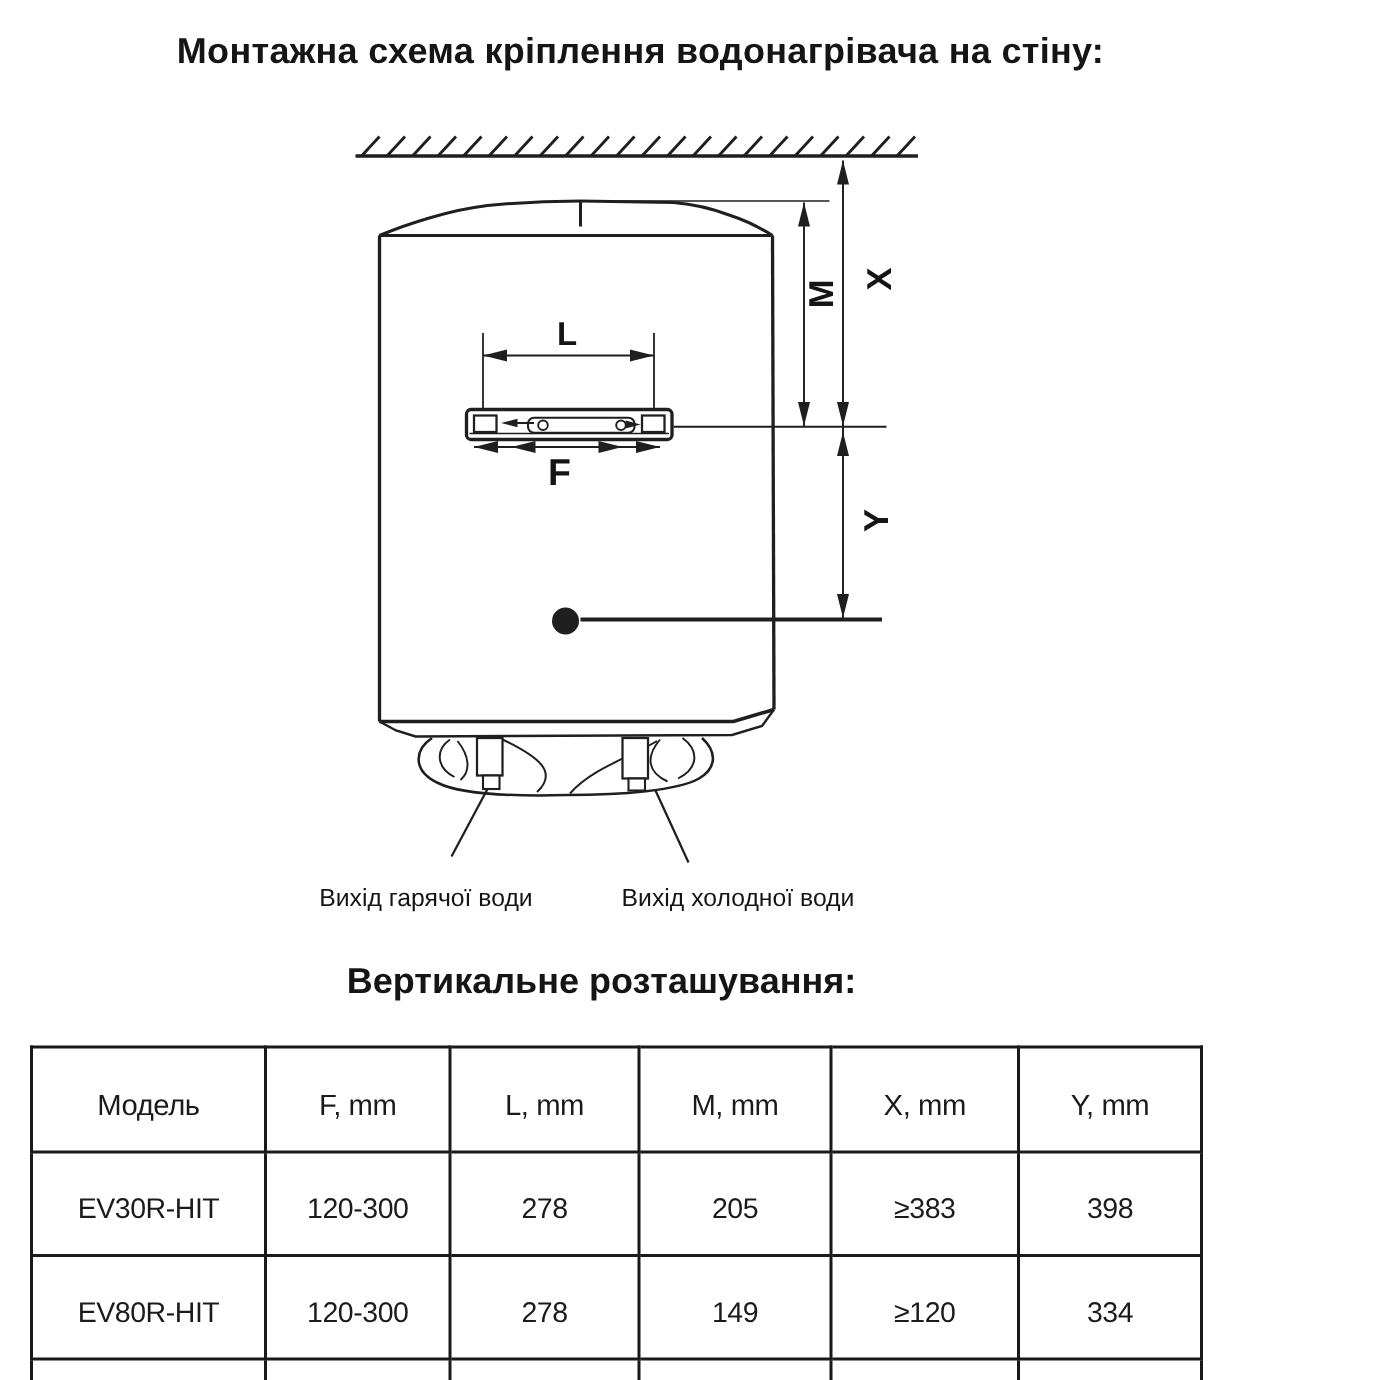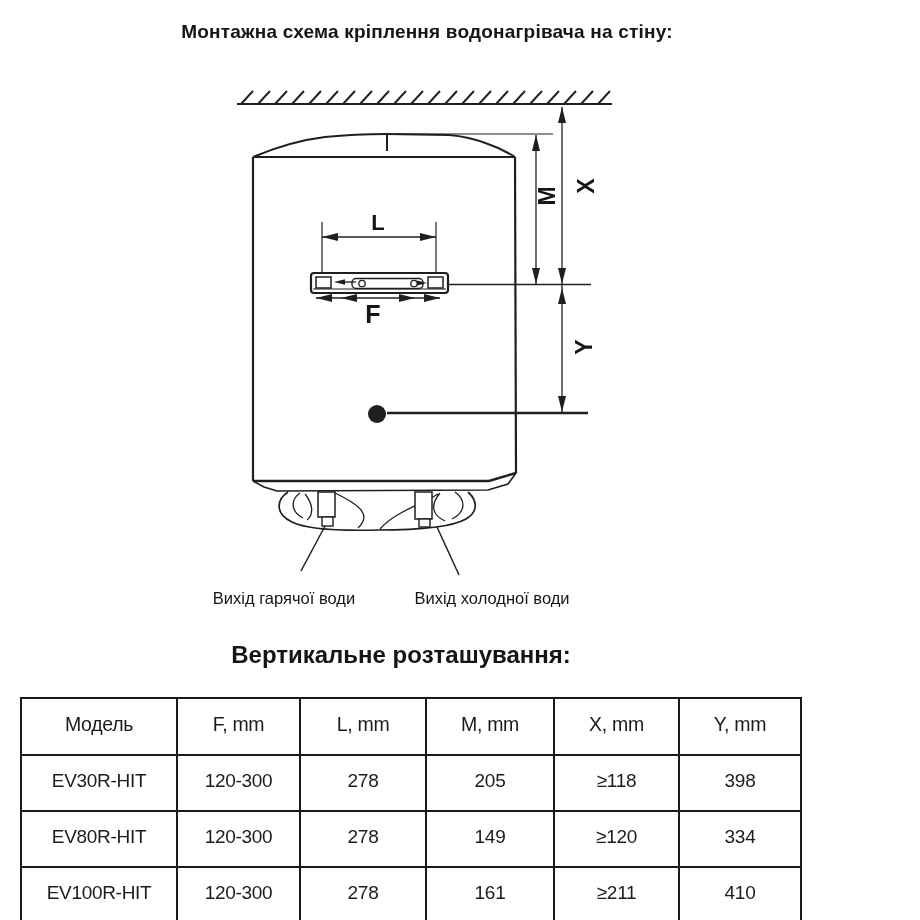--- a/index.html
+++ b/index.html
@@ -2,39 +2,39 @@
 <html><head>
 <meta charset="utf-8">
 <style>
   html,body{margin:0;padding:0;background:#ffffff;}
   .page{
     position:relative;width:920px;height:920px;background:#ffffff;overflow:hidden;
     font-family:"Liberation Sans",sans-serif;color:#1d1d1d;
   }
   .main-title{
     position:absolute;top:21px;left:0;width:854px;text-align:center;
-    font-size:19px;font-weight:700;letter-spacing:.2px;color:#151515;
+    font-size:24px;font-weight:700;letter-spacing:.2px;color:#151515;
   }
   .section-title{
     position:absolute;top:641px;left:0;width:802px;text-align:center;
     font-size:24px;font-weight:700;color:#151515;
   }
   svg.diagram{position:absolute;top:0;left:0;}
   svg .ln{stroke:#1f1f1f;fill:none;}
   svg .fillink{fill:#1f1f1f;stroke:none;}
   svg text{font-family:"Liberation Sans",sans-serif;fill:#151515;}
   .dim-letter{font-size:23px;font-weight:700;}
   .outlet-label{font-size:16.5px;font-weight:400;}
   table.spec{
     position:absolute;top:697px;left:20px;border-collapse:collapse;table-layout:fixed;
     font-size:19px;letter-spacing:-.3px;color:#1b1b1b;
   }
   table.spec th,table.spec td{
     border:2px solid #1a1a1a;text-align:center;vertical-align:middle;
-    padding:4px 2px 9px 2px;font-weight:400;background:#fff;
+    padding:17px 2px 9px 2px;font-weight:400;background:#fff;
   }
   table.spec th{height:42px;font-size:19.5px;}
   table.spec td{height:41px;}
 </style>
 </head>
 <body>
 
 <div class="page">
 
   <div class="main-title">Монтажна схема кріплення водонагрівача на стіну:</div>
@@ -156,21 +156,21 @@
         <th>X, mm</th>
         <th>Y, mm</th>
       </tr>
     </thead>
     <tbody>
       <tr>
         <td>EV30R-HIT</td>
         <td>120-300</td>
         <td>278</td>
         <td>205</td>
-        <td>≥118</td>
+        <td>≥383</td>
         <td>398</td>
       </tr>
       <tr>
         <td>EV80R-HIT</td>
         <td>120-300</td>
         <td>278</td>
         <td>149</td>
         <td>≥120</td>
         <td>334</td>
       </tr>

